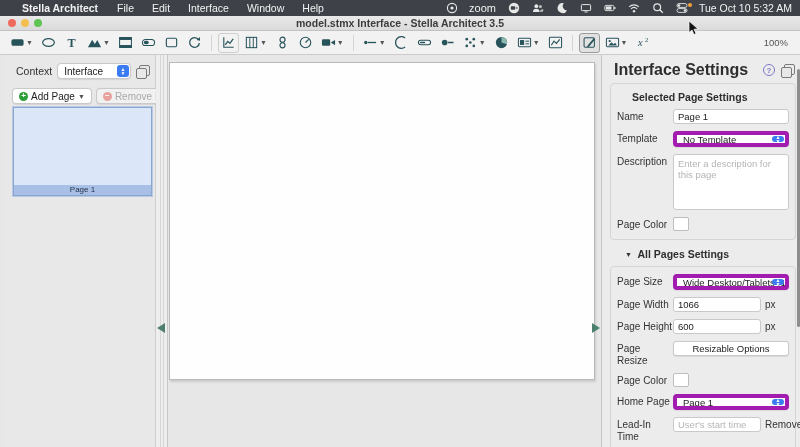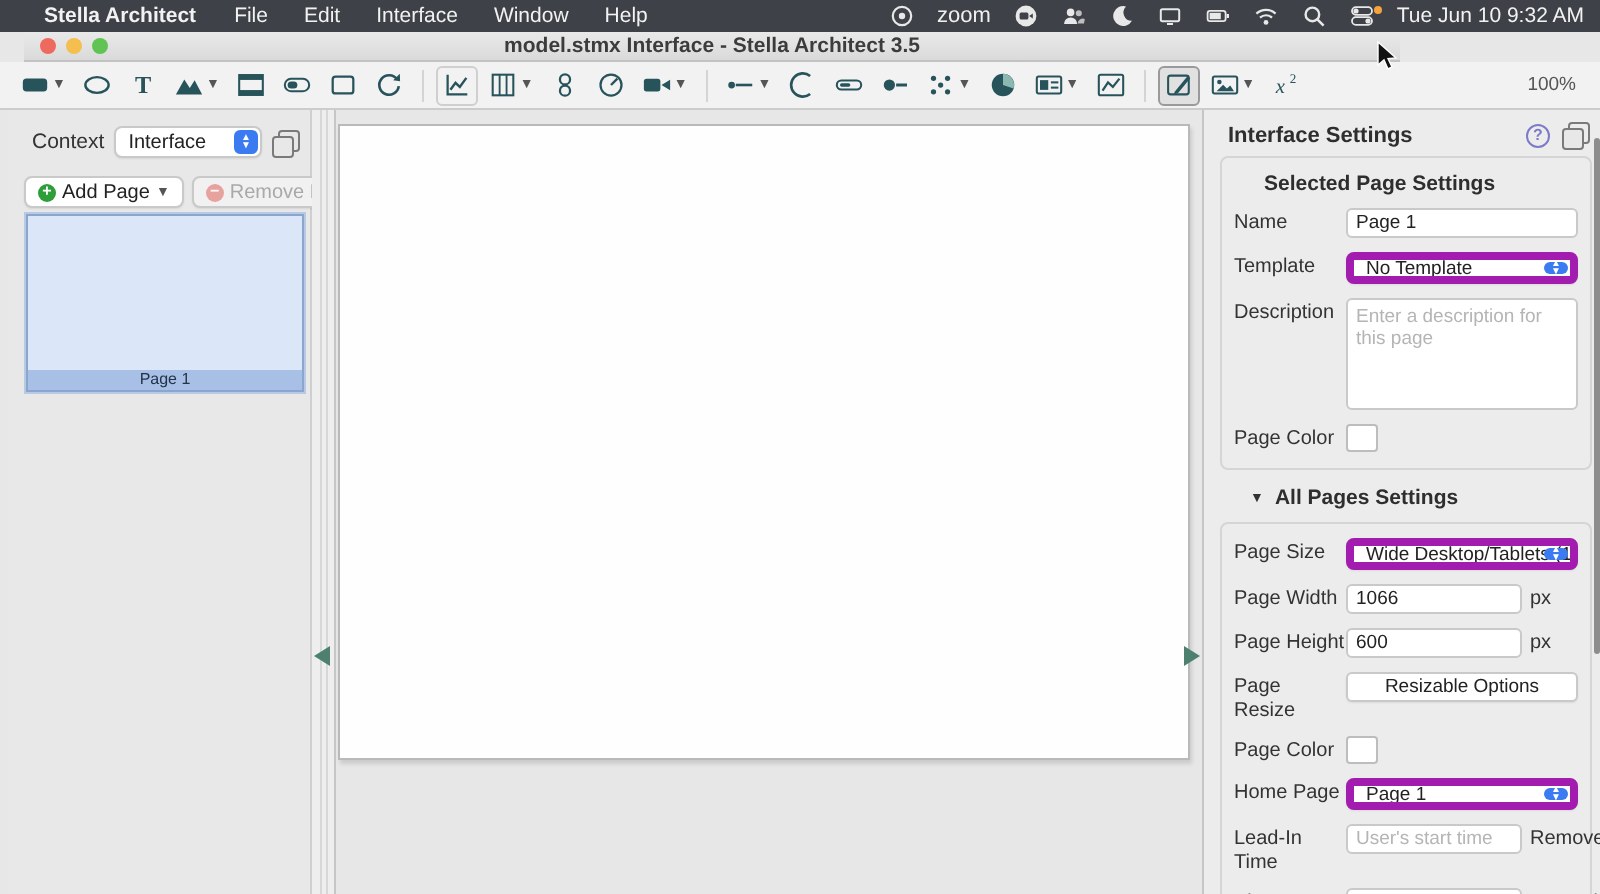--- a/index.html
+++ b/index.html
@@ -13,21 +13,21 @@
   .menu-item { padding:0 9px; white-space:nowrap; }
   .menu-item.app { font-weight:bold; padding:0 10px 0 2px; }
   .menubar-right { margin-left:auto; display:flex; align-items:center; gap:11px; }
   .status-icon { width:13px; height:13px; display:inline-flex; align-items:center; justify-content:center; color:#e8e8e8; position:relative; }
   .status-icon svg { width:12px; height:12px; }
   .zoom-word { font-size:11px; color:#f0f0f0; }
   .cc-dot { position:absolute; right:-4px; top:1px; width:4px; height:4px; border-radius:50%; background:#f6a33b; }
   .clock { font-size:10.5px; white-space:nowrap; }
 
   
-  .titlebar { position:absolute; left:12px; top:16px; width:688px; height:15px;
+  .titlebar { position:absolute; left:0; top:16px; width:800px; height:15px;
     background:linear-gradient(#e9e9e9,#dadada); border-bottom:1px solid #c2c2c2;
     display:flex; align-items:center; z-index:29; }
   .traffic { display:flex; gap:5px; margin-left:8px; }
   .light { width:8px; height:8px; border-radius:50%; }
   .light.red{ background:#ee6a5f; } .light.yellow{ background:#f5bf4f; } .light.green{ background:#5fc454; }
   .win-title { position:absolute; left:0; right:0; text-align:center; font-size:10.5px; font-weight:bold; color:#3c3c3c; }
 
   
   .toolbar { position:absolute; left:0; top:31px; width:800px; height:24px; background:#f3f2f2;
     border-bottom:1px solid #cccccc; display:flex; align-items:center; padding:0 6px; z-index:28; }
@@ -79,21 +79,21 @@
 
   
   .canvas { position:absolute; left:164px; top:0; width:433px; height:392px; background:#e8e7e7; }
   .page-surface { position:absolute; left:1px; top:7px; width:426px; height:318px; background:#fefefe;
     border:1px solid #b9b9b9; box-shadow:1px 2px 2px rgba(0,0,0,.12); }
 
   
   .inspector { position:absolute; left:597px; top:0; width:203px; height:392px; background:#edecec;
     border-left:1px solid #c6c6c6; padding:6px 8px 0 8px; overflow:hidden; }
   .insp-header { display:flex; align-items:center; margin:0 2px 4px 4px; }
-  .insp-title { font-size:11px; font-weight:bold; color:#2e2e2e; }
+  .insp-title { font-size:16px; font-weight:bold; color:#2e2e2e; }
   .insp-header-icons { margin-left:auto; display:flex; gap:6px; align-items:center; }
   .help-icon { width:12px; height:12px; border:1px solid #7d7ac9; border-radius:50%; color:#7d7ac9;
     font-size:8px; display:flex; align-items:center; justify-content:center; font-weight:bold; }
   .group-box { border:1px solid #d6d4d4; border-radius:4px; padding:7px 6px 6px 6px; margin-bottom:8px; }
   .section-title { font-size:10.5px; font-weight:bold; color:#2e2e2e; margin:0 0 6px 15px; }
   .tri { font-size:7px; color:#333; margin-right:3px; vertical-align:1px; }
   .field-row { display:flex; align-items:flex-start; margin-bottom:7px; }
   .field-row:last-child { margin-bottom:2px; }
   .f-label { width:56px; flex:none; font-size:10px; color:#333; padding-top:2px; line-height:1.15; }
   .f-control { flex:1; display:flex; align-items:center; gap:4px; min-width:0; }
@@ -177,21 +177,21 @@
       </span>
       <span class="status-icon">
         <svg viewBox="0 0 12 12">
           <rect x="1" y="1.6" width="10" height="3.8" rx="1.9" fill="none" stroke="currentColor" stroke-width="0.9"></rect>
           <circle cx="3" cy="3.5" r="1.3" fill="currentColor"></circle>
           <rect x="1" y="6.6" width="10" height="3.8" rx="1.9" fill="none" stroke="currentColor" stroke-width="0.9"></rect>
           <circle cx="9" cy="8.5" r="1.3" fill="currentColor"></circle>
         </svg>
         <span class="cc-dot"></span>
       </span>
-      <span class="clock">Tue Jun 10  9:32 AM</span>
+      <span class="clock">Tue Oct 10  5:32 AM</span>
     </span>
 </div>
 
 <div class="titlebar">
   <div class="traffic">
     <span class="light red"></span>
     <span class="light yellow"></span>
     <span class="light green"></span>
   </div>
   <div class="win-title">model.stmx Interface - Stella Architect 3.5</div>

